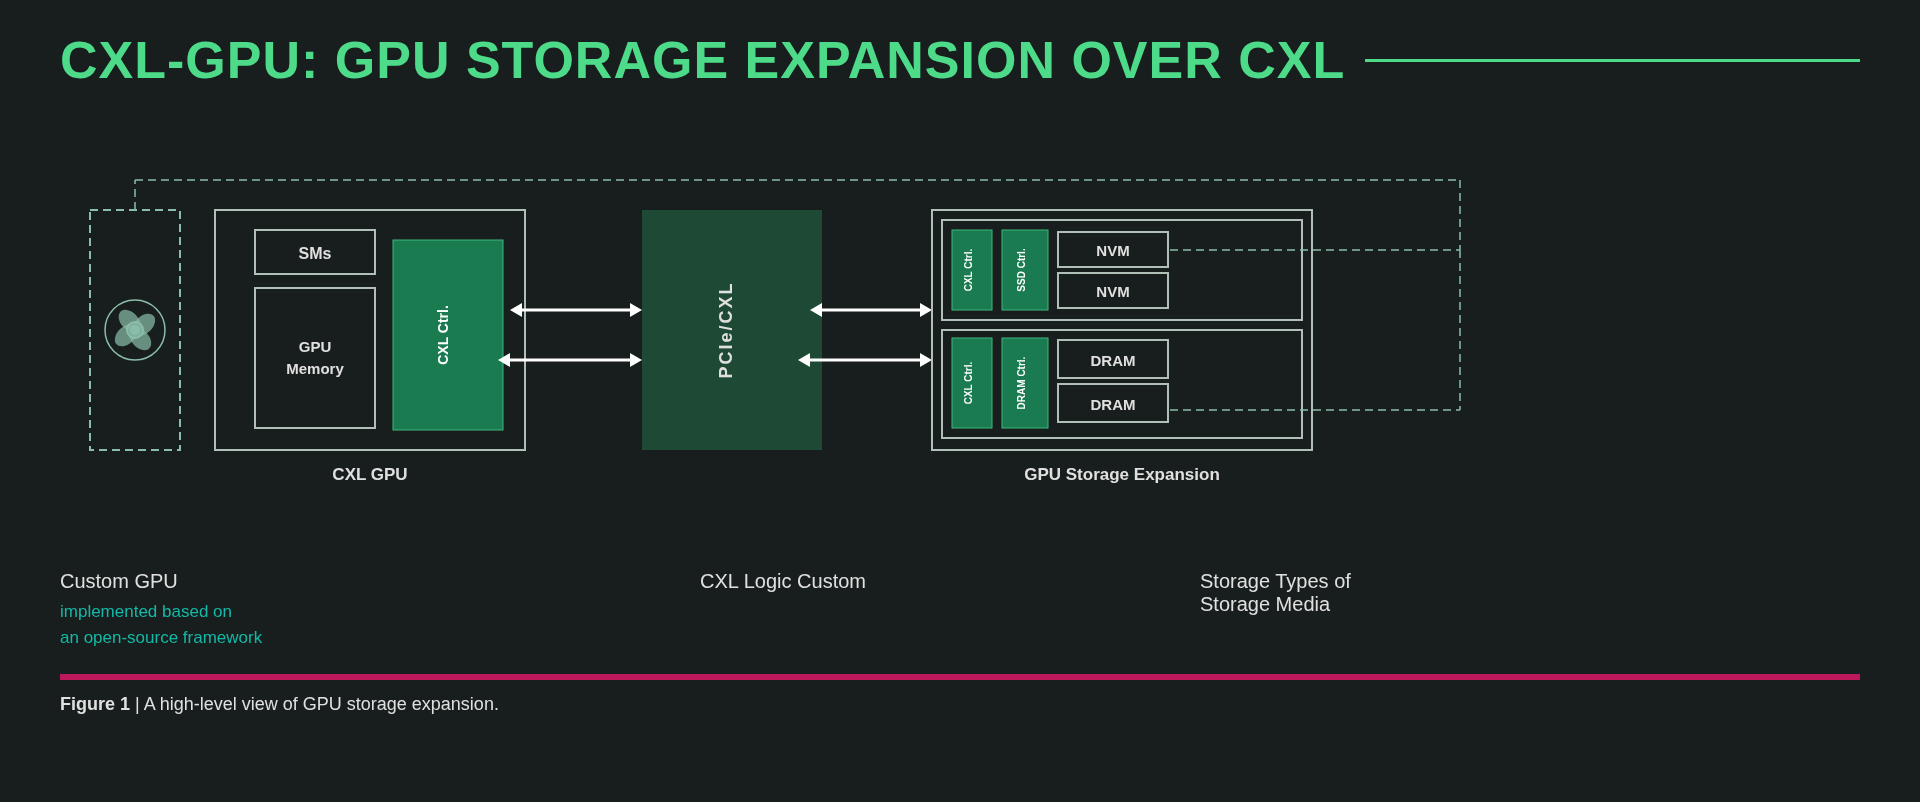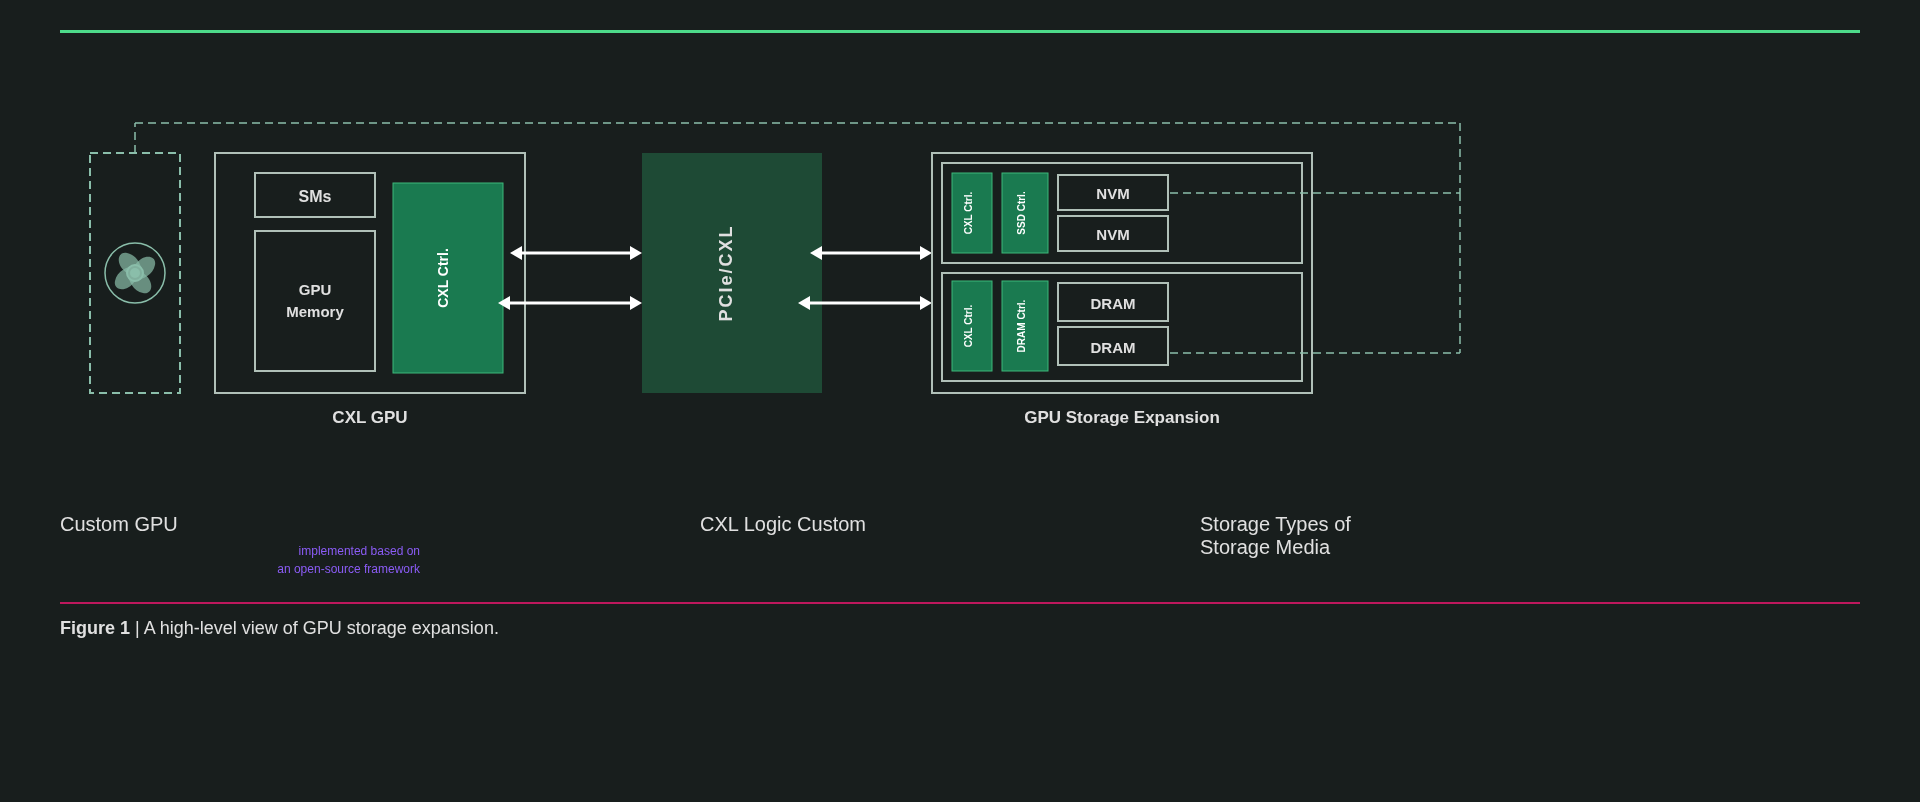--- a/index.html
+++ b/index.html
@@ -51,32 +51,31 @@
     }
 
     .bottom-col-title {
       font-size: 20px;
       font-weight: normal;
       color: #e0e0e0;
       margin-bottom: 6px;
     }
 
     .bottom-col-desc {
-      font-size: 12px;
-      color: #8b5cf6;
+      font-size: 17px;
+      color: #14b8a6;
       line-height: 1.5;
-      text-align: right;
     }
 
     
     .figure-caption {
       margin-top: 24px;
       font-size: 18px;
       color: #e0e0e0;
-      border-top: 2px solid #be185d;
+      border-top: 6px solid #be185d;
       padding-top: 14px;
     }
 
     .figure-caption strong {
       font-weight: bold;
     }
 
     
     .diagram-svg-container {
       width: 100%;
@@ -84,20 +83,21 @@
       position: relative;
     }
 
   </style>
 </head>
 <body>
 
 <div class="page-container">
 
   <div class="page-title">
+    <span>CXL-GPU: GPU STORAGE EXPANSION OVER CXL</span>
     <div class="title-line"></div>
   </div>
 
   <div class="diagram-svg-container">
     <svg width="1800" height="420" viewBox="0 0 1800 420" xmlns="http://www.w3.org/2000/svg">
 
       <rect x="30" y="90" width="90" height="240" fill="none" stroke="#8abeaa" stroke-width="2" stroke-dasharray="8,5"></rect>
 
       <g transform="translate(75, 210)">
 

